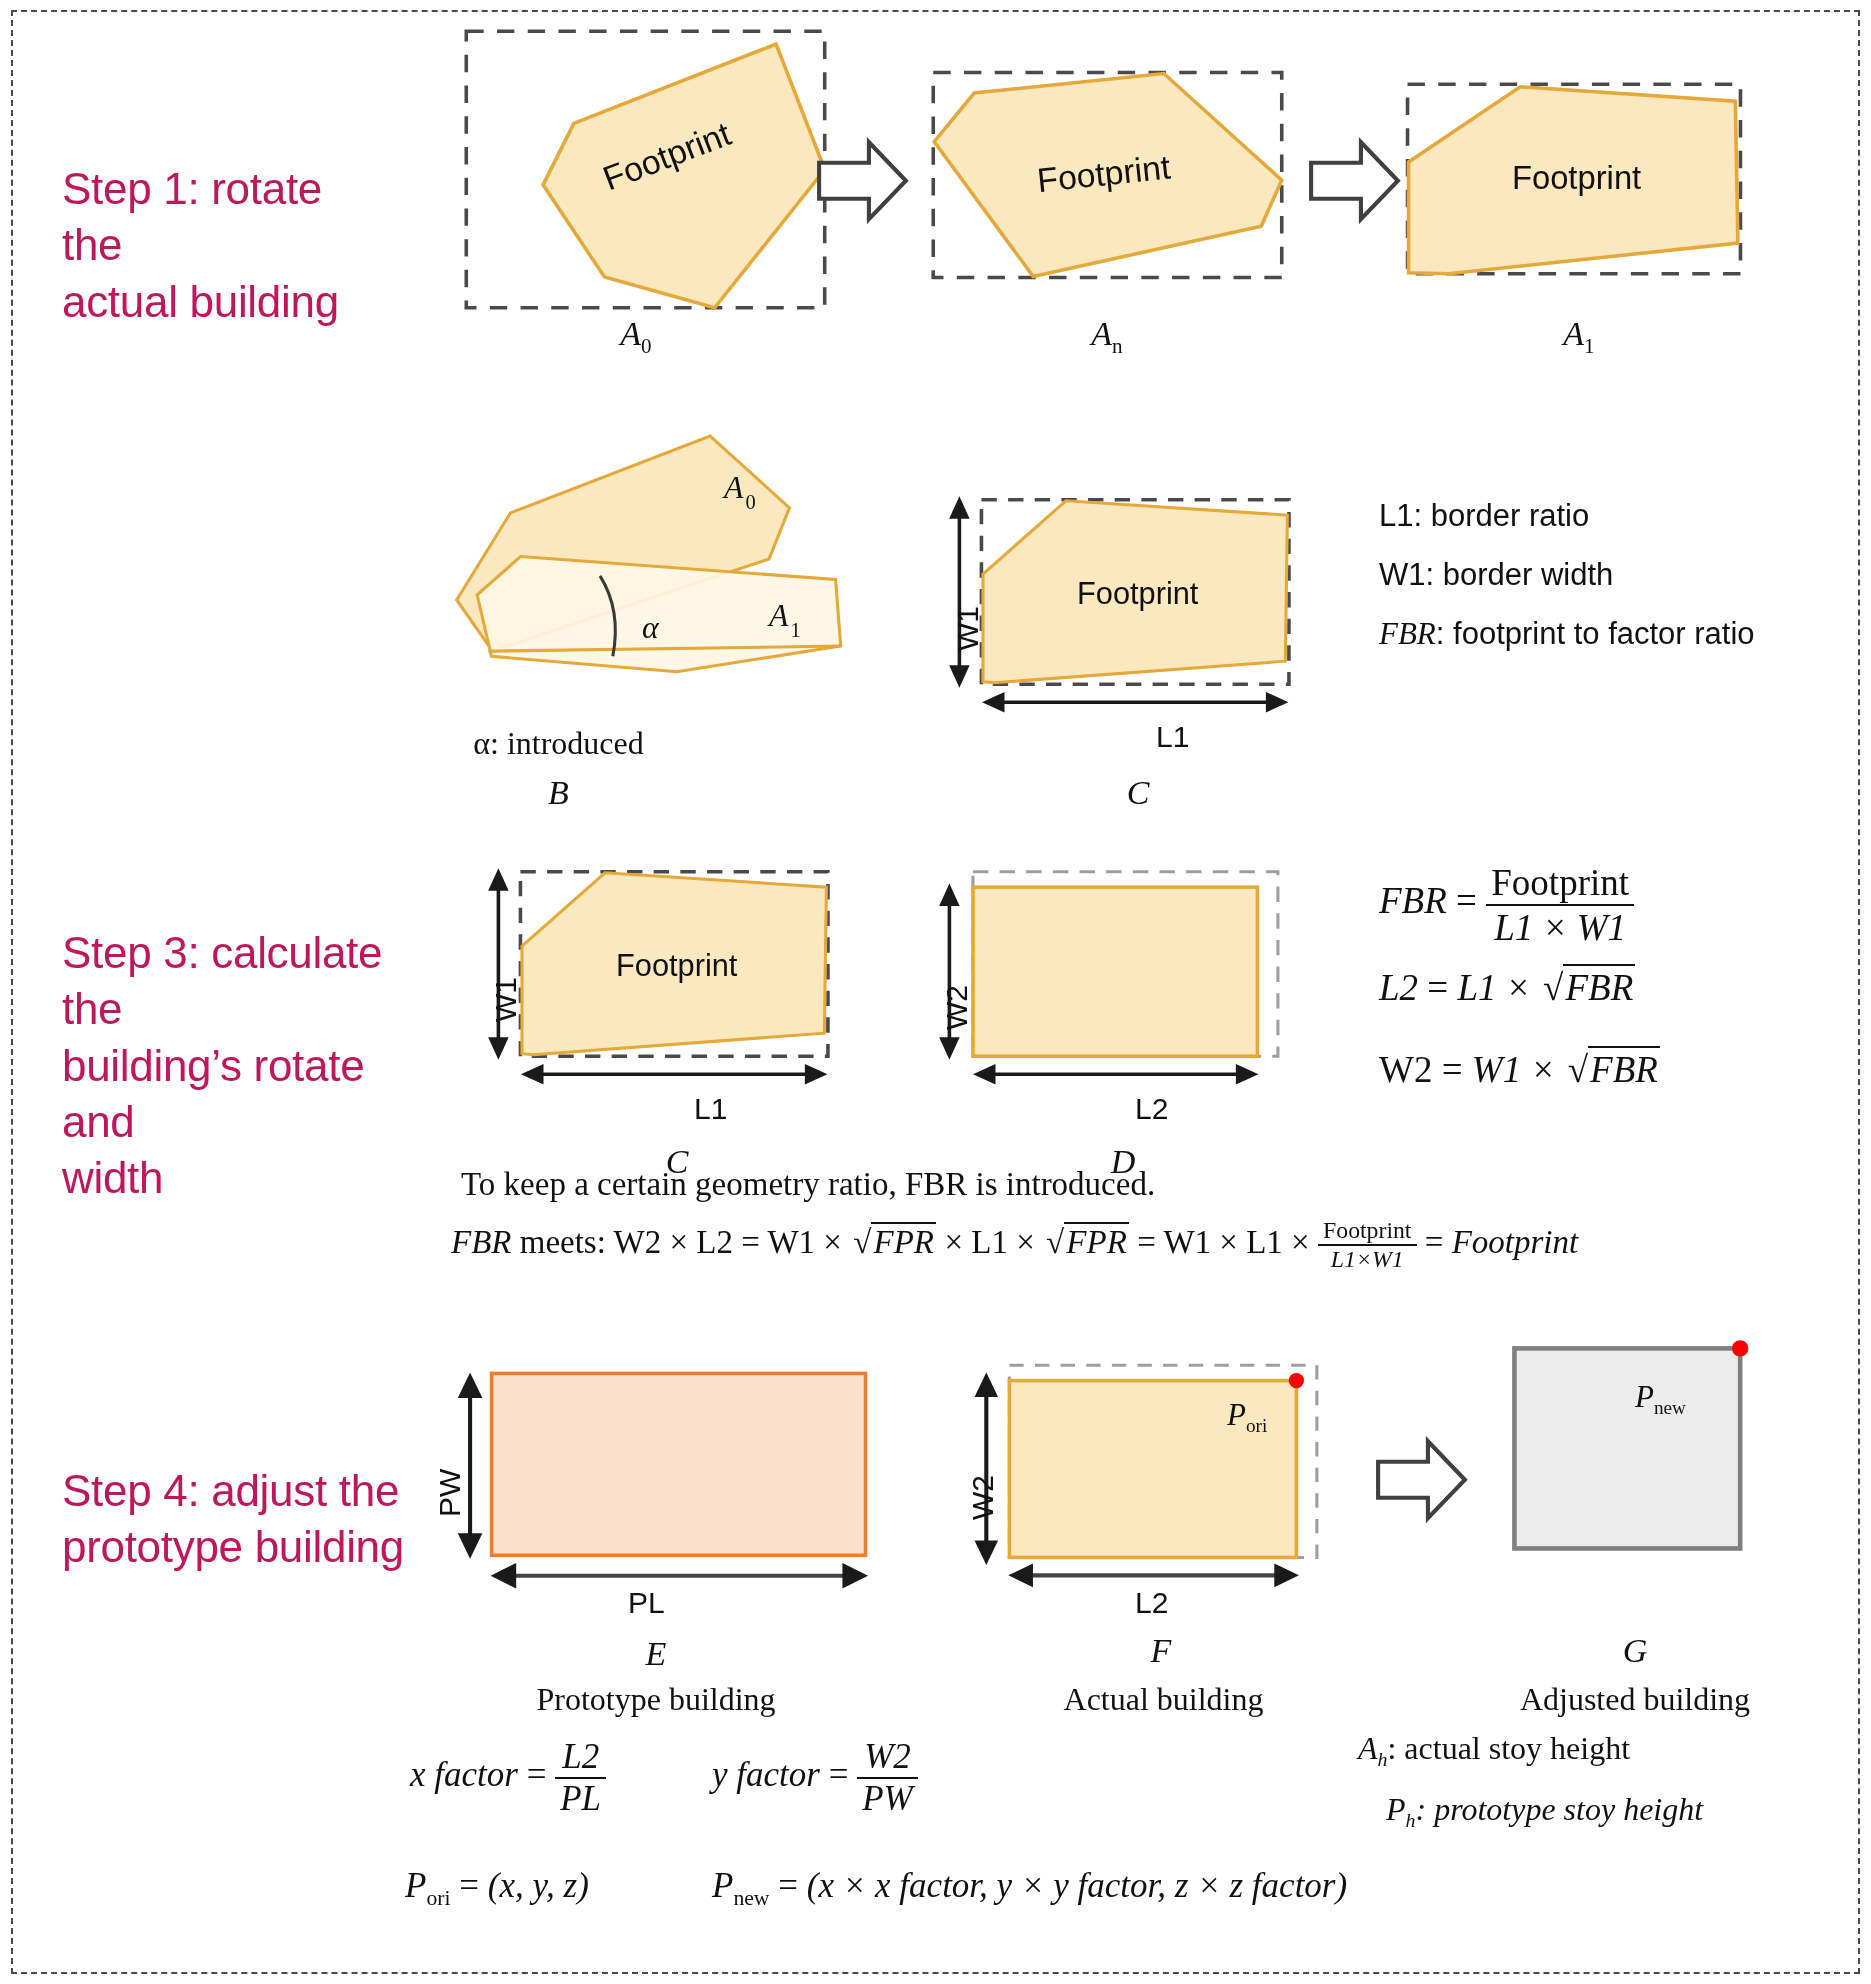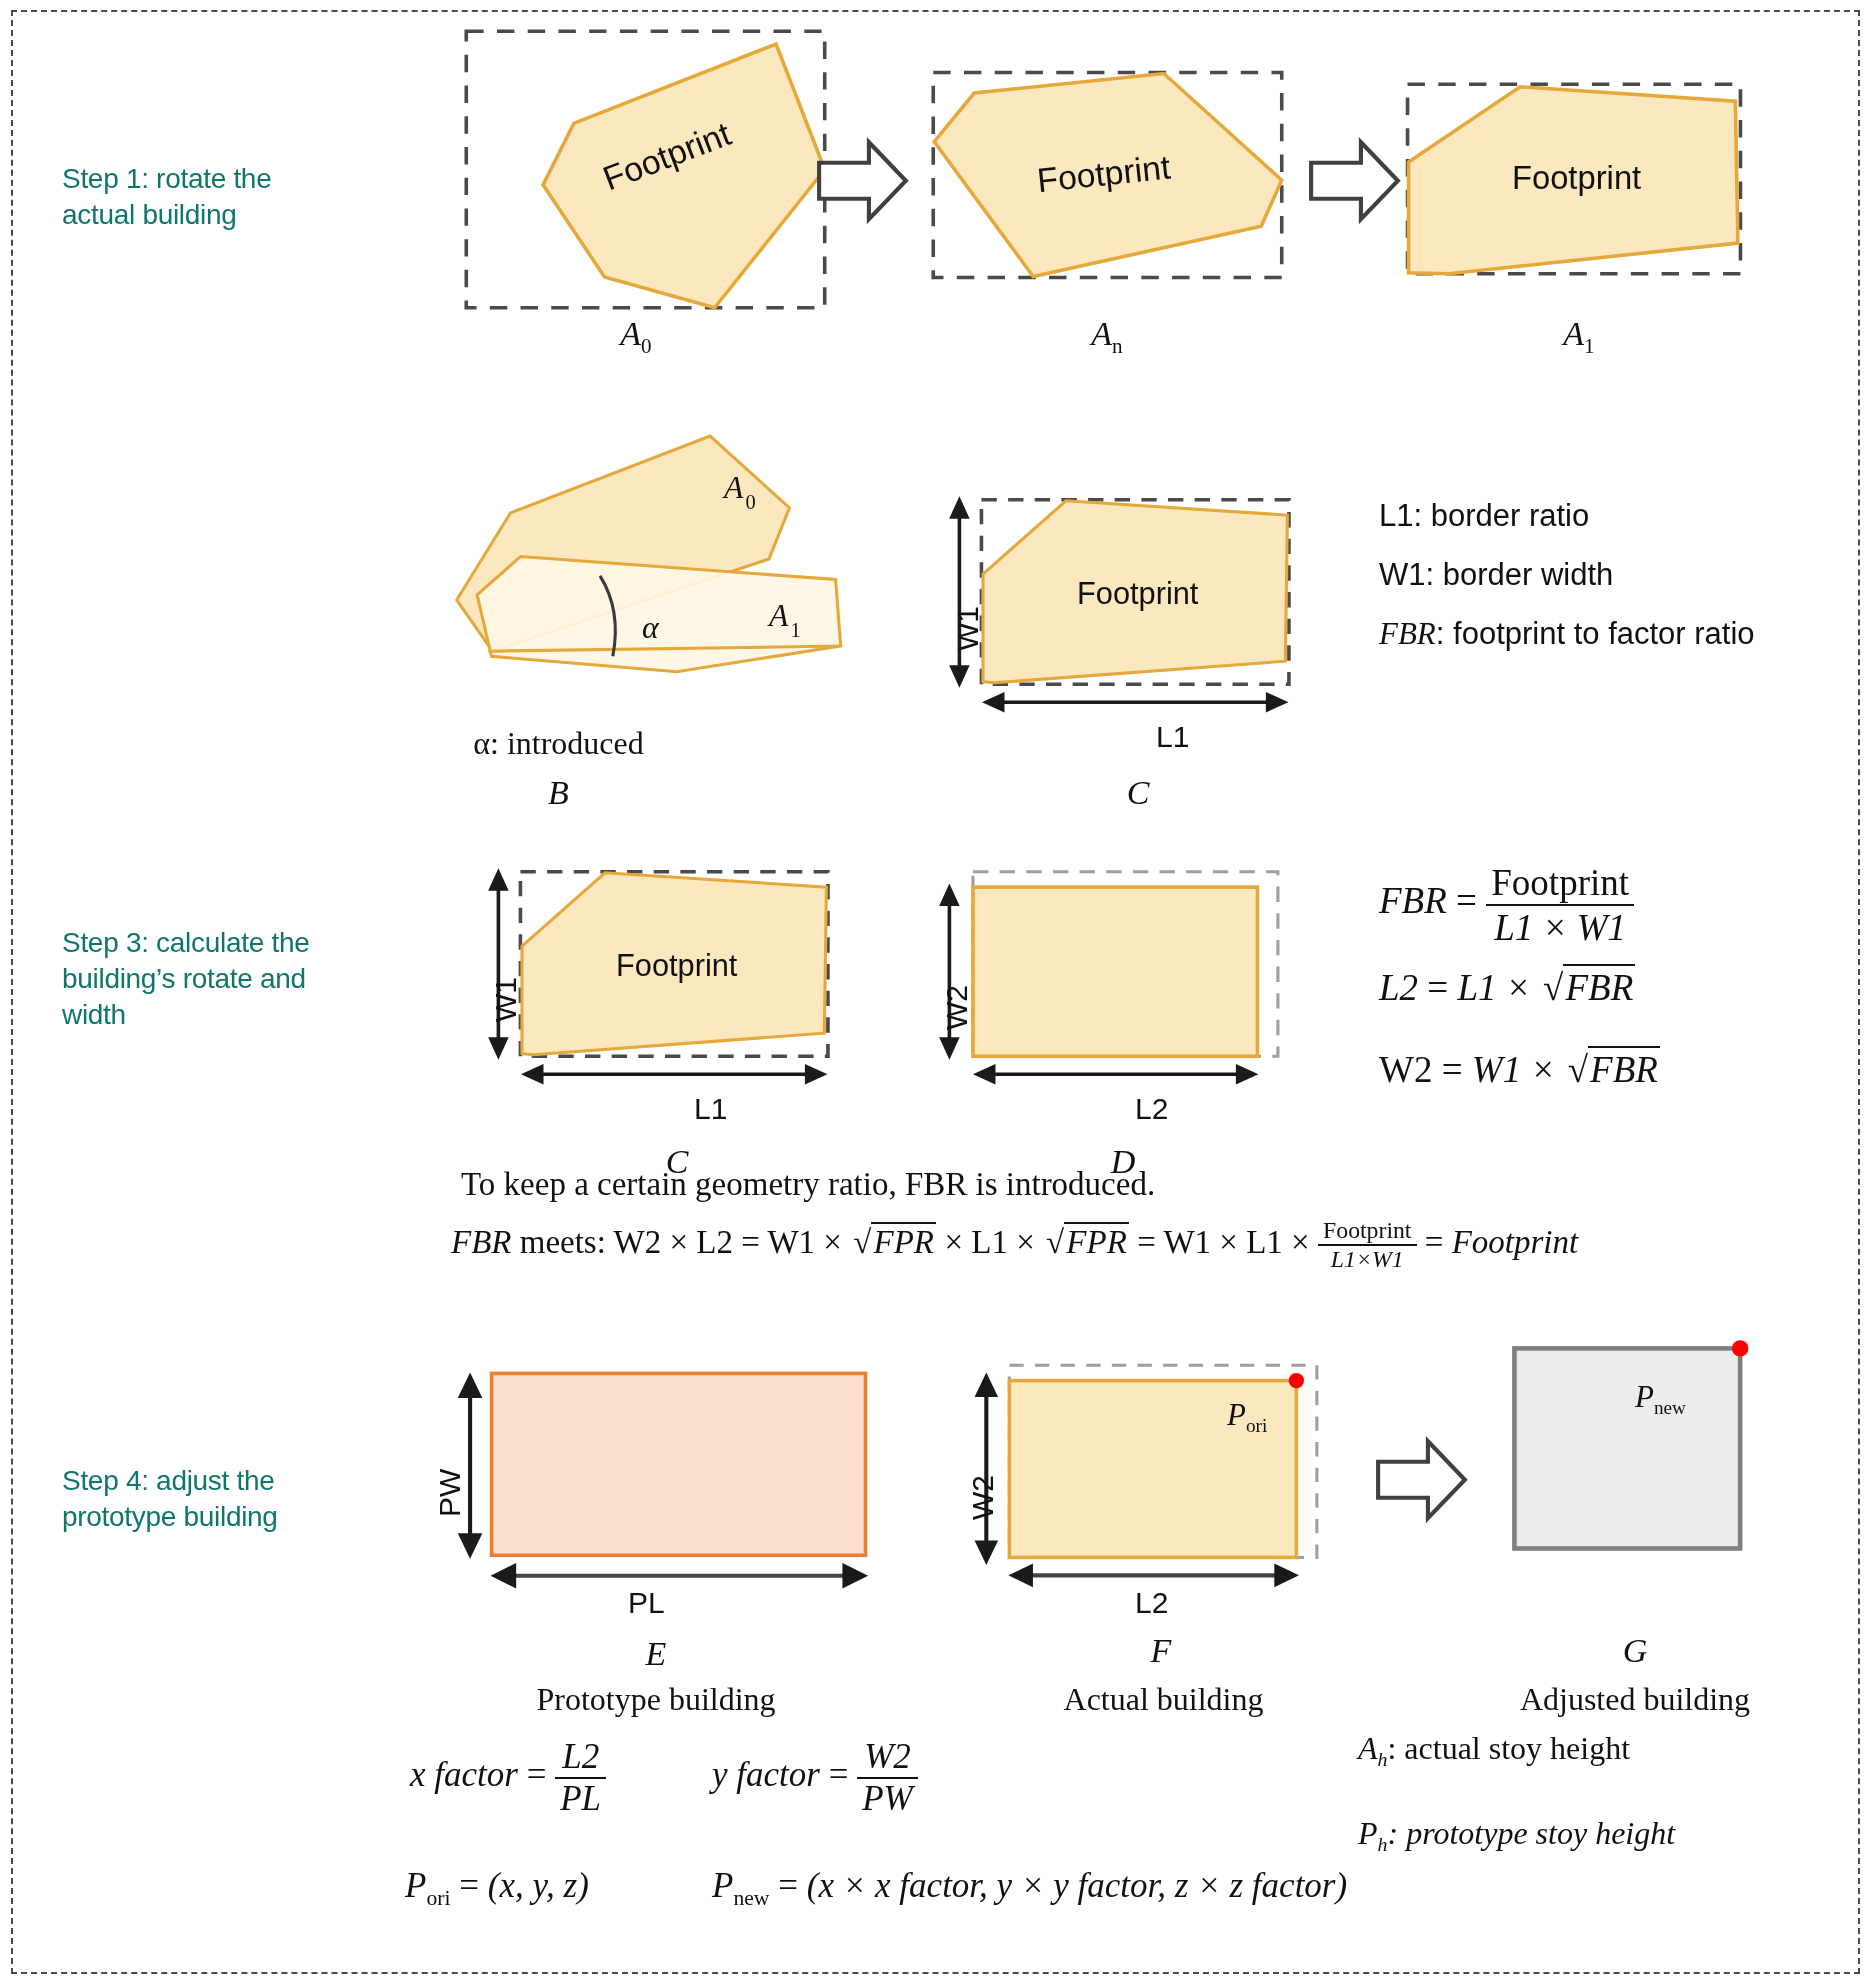--- a/index.html
+++ b/index.html
@@ -1,21 +1,21 @@
 <!DOCTYPE html>
 <html style="font-size:8.2px"><head>
 <meta charset="utf-8">
 <style>
   html,body{margin:0;padding:0;background:#fff;}
   body{font-family:"Liberation Sans",sans-serif;}
   .page{position:relative;width:1871px;height:1985px;background:#fff;box-sizing:border-box;}
   .outer-frame{position:absolute;left:11.3px;top:10.3px;width:1849px;height:1964px;
     border:2.1px dashed #4a4a4a;box-sizing:border-box;}
 
-  .steplabel{position:absolute;font-size:28px;line-height:1.28;color:#0f766e;
+  .steplabel{position:absolute;font-size:44px;line-height:1.28;color:#be185d;
     font-family:"Liberation Sans",sans-serif;letter-spacing:-0.3px;}
 
   .panel{position:absolute;}
   svg{display:block;overflow:visible;}
 
   .capital{position:absolute;font-family:"Liberation Serif",serif;font-style:italic;
     font-size:34px;color:#111;text-align:center;}
   .caption{position:absolute;font-family:"Liberation Serif",serif;font-size:32px;
     color:#111;text-align:center;white-space:nowrap;}
 
@@ -258,20 +258,20 @@
     <span class="mi">y factor</span>
     <span>=</span>
     <span class="frac">
       <span class="num mi">W2</span>
       <span class="den mi">PW</span>
     </span>
   </div>
 
 
   <div class="mtext" style="left:1358px;top:1730px;font-size:32px;"><span class="mi">A</span><span class="subi">h</span><span>: actual stoy height</span></div>
-  <div class="mtext" style="left:1358px;top:1791px;font-size:32px;margin-top:24px;"><span class="mi">P</span><span class="subi">h</span><span class="mi">: prototype stoy height</span></div>
+  <div class="mtext" style="left:1386px;top:1791px;font-size:32px;"><span class="mi">P</span><span class="subi">h</span><span class="mi">: prototype stoy height</span></div>
 
   <div class="mtext" style="left:405px;top:1866px;font-size:35px;"><span class="mi">P</span><span class="sub">ori</span><span> = </span><span class="mi">(x, y, z)</span></div>
 
   <div class="mtext" style="left:712px;top:1866px;font-size:35px;"><span class="mi">P</span><span class="sub">new</span><span> = </span><span class="mi">(x × x factor, y × y factor, z × z factor)</span></div>
 
 </div>
 
 
 </body></html>

